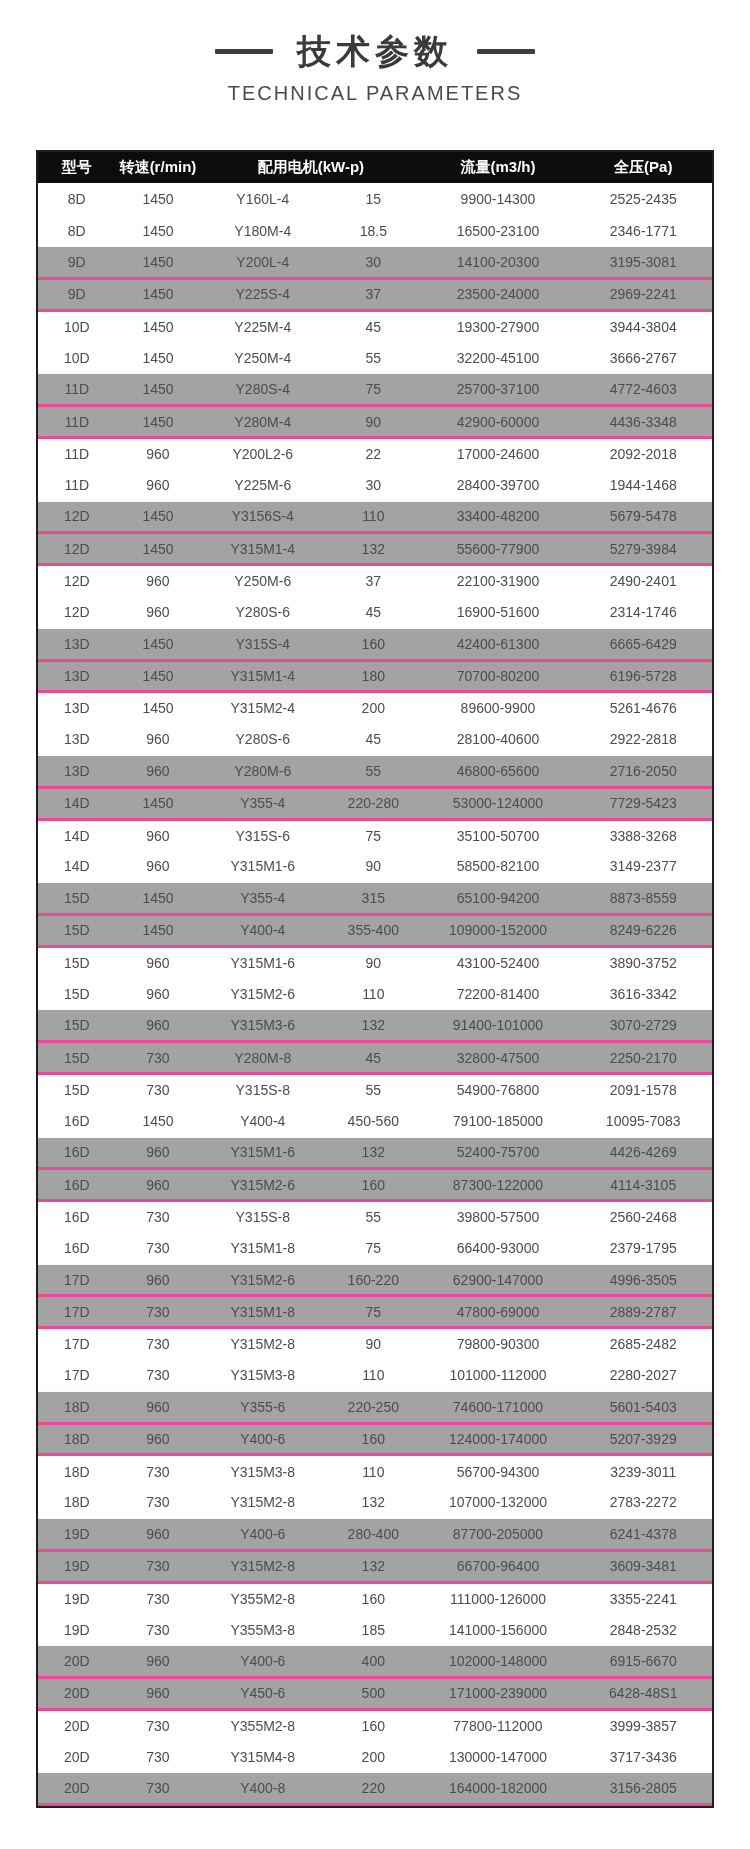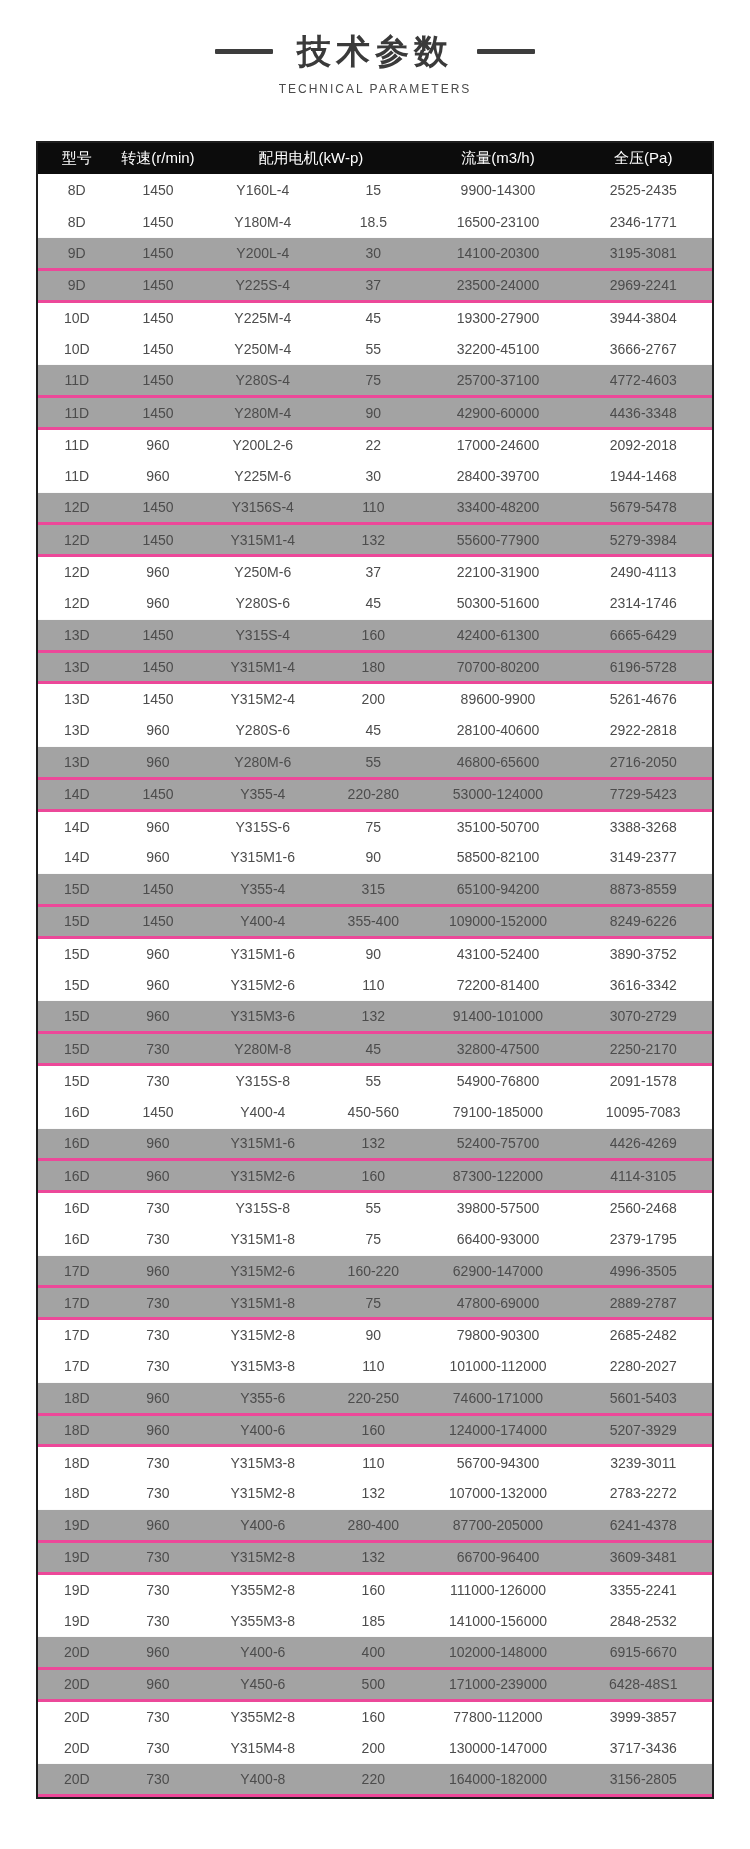--- a/index.html
+++ b/index.html
@@ -32,40 +32,40 @@
   .page-title {
     font-size: 34px;
     font-weight: bold;
     color: #3a3a3a;
     letter-spacing: 5px;
     line-height: 1.15;
     margin: 0;
   }
   .page-subtitle {
     margin-top: 11px;
-    font-size: 12px;
+    font-size: 20px;
     color: #4a4a4a;
     letter-spacing: 2px;
   }
   .table-wrap {
     width: 678px;
     margin: 45px auto 0 auto;
     border: 2px solid #1e1e1e;
     box-sizing: border-box;
   }
   table {
     width: 100%;
     border-collapse: collapse;
     table-layout: fixed;
   }
   thead th {
     background: #0c0c0c;
     color: #ffffff;
     font-size: 15px;
-    font-weight: normal;
+    font-weight: bold;
     height: 31px;
     text-align: center;
     padding: 0;
   }
   tbody tr {
     height: 31.8px;
     background: #ffffff;
   }
   tbody tr.alt {
     background: #a3a3a3;
@@ -214,28 +214,28 @@
           <td>132</td>
           <td>55600-77900</td>
           <td>5279-3984</td>
         </tr>
         <tr>
           <td>12D</td>
           <td>960</td>
           <td>Y250M-6</td>
           <td>37</td>
           <td>22100-31900</td>
-          <td>2490-4113</td>
+          <td>2490-2401</td>
         </tr>
         <tr>
           <td>12D</td>
           <td>960</td>
           <td>Y280S-6</td>
           <td>45</td>
-          <td>50300-51600</td>
+          <td>16900-51600</td>
           <td>2314-1746</td>
         </tr>
         <tr class="alt">
           <td>13D</td>
           <td>1450</td>
           <td>Y315S-4</td>
           <td>160</td>
           <td>42400-61300</td>
           <td>6665-6429</td>
         </tr>

